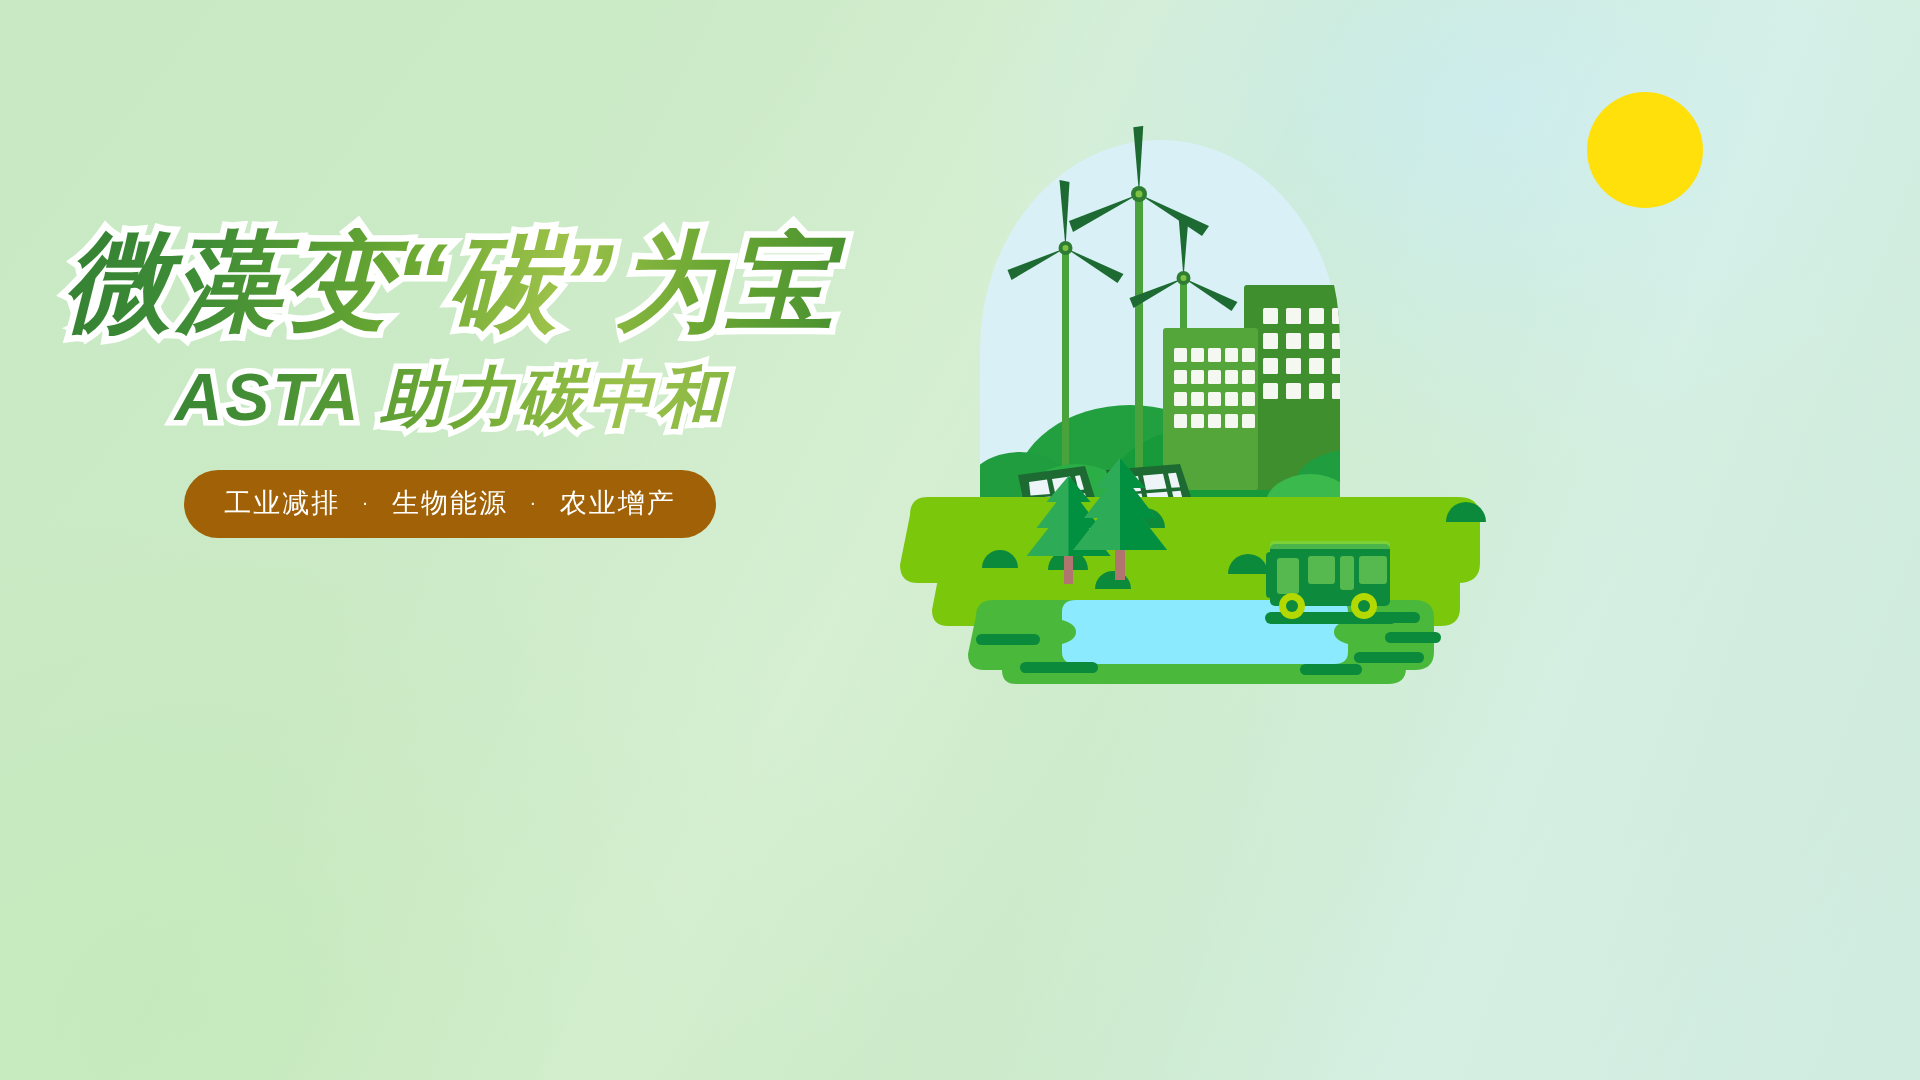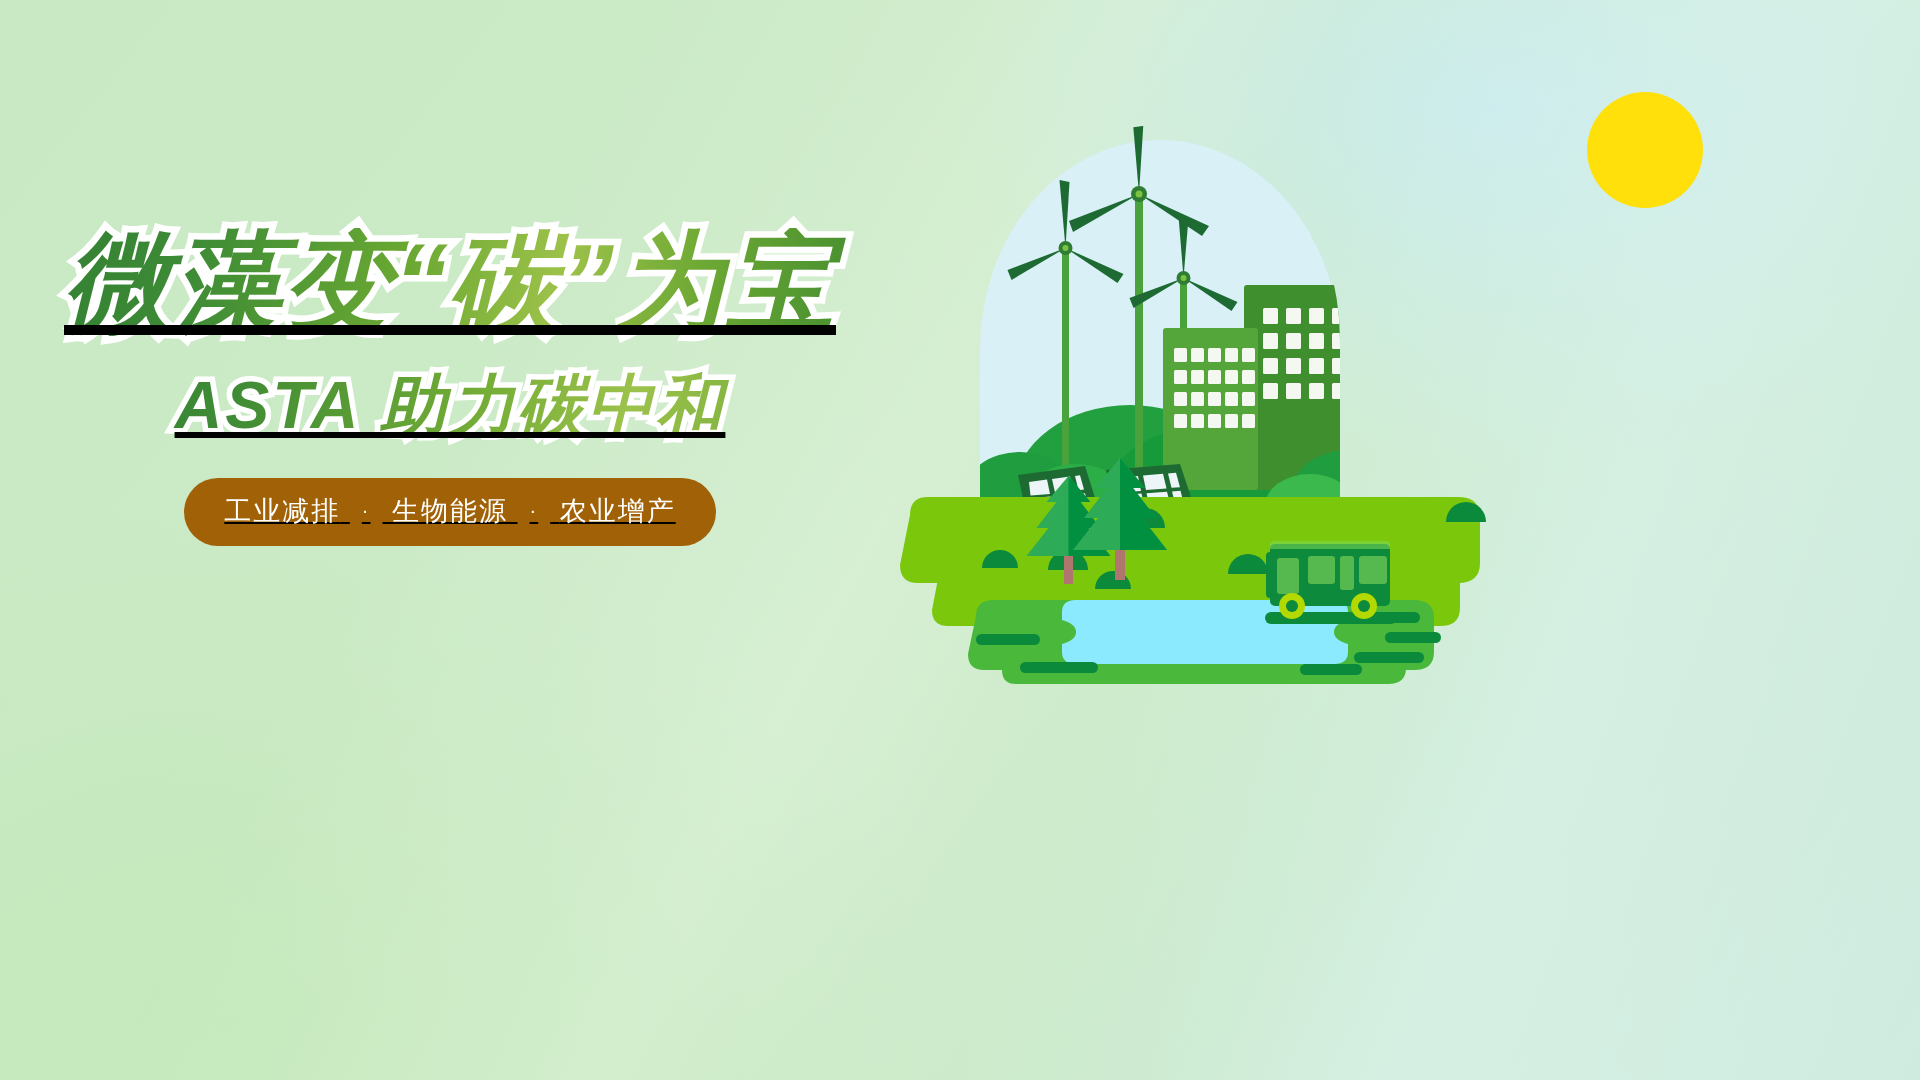--- a/index.html
+++ b/index.html
@@ -27,21 +27,21 @@
   .sheen2 {
     position:absolute; inset:0;
     background:linear-gradient(110deg,
       rgba(255,255,255,0) 58%,
       rgba(222,244,246,0.55) 78%,
       rgba(208,238,242,0.35) 100%);
     pointer-events:none;
   }
 
   
-  .copy { position:absolute; left:0; top:228px; width:900px;text-decoration:underline; }
+  .copy { position:absolute; left:0; top:228px; width:900px; }
 
   .headline, .subhead {
     font-weight:bold; font-style:italic; letter-spacing:2px;
     white-space:nowrap; text-align:center; line-height:1;
   }
   .headline {
     font-size:108px;
     background:linear-gradient(100deg,#2f7d32 0%,#3e8c36 22%,#6aa832 45%,#9dc24a 62%,#6ba733 78%,#39872f 100%);
     -webkit-background-clip:text; background-clip:text; color:transparent;
     -webkit-text-stroke:0px;
@@ -56,21 +56,21 @@
     color:#ffffff;
     -webkit-text-stroke:13px #ffffff;
     z-index:1;
   }
   .subhead {
     font-size:66px; margin-top:20px; letter-spacing:3px;
     background:linear-gradient(100deg,#2e7d32 0%,#3f8b35 26%,#71ab35 52%,#9cc24b 70%,#5c9f31 100%);
     -webkit-background-clip:text; background-clip:text; color:transparent;
     position:relative; z-index:2;
   }
-  .sh-wrap { position:relative; display:block; margin-top:36px; }
+  .sh-wrap { position:relative; display:block; margin-top:28px; }
   .sh-stroke {
     position:absolute; left:0; right:0; top:0;
     font-size:66px; font-weight:bold; font-style:italic; letter-spacing:3px;
     white-space:nowrap; text-align:center; line-height:1;
     color:#ffffff; -webkit-text-stroke:11px #ffffff; z-index:1;
   }
 
   .pill {
     margin:40px auto 0; width:fit-content;
     background:#a16207; color:#ffffff;

